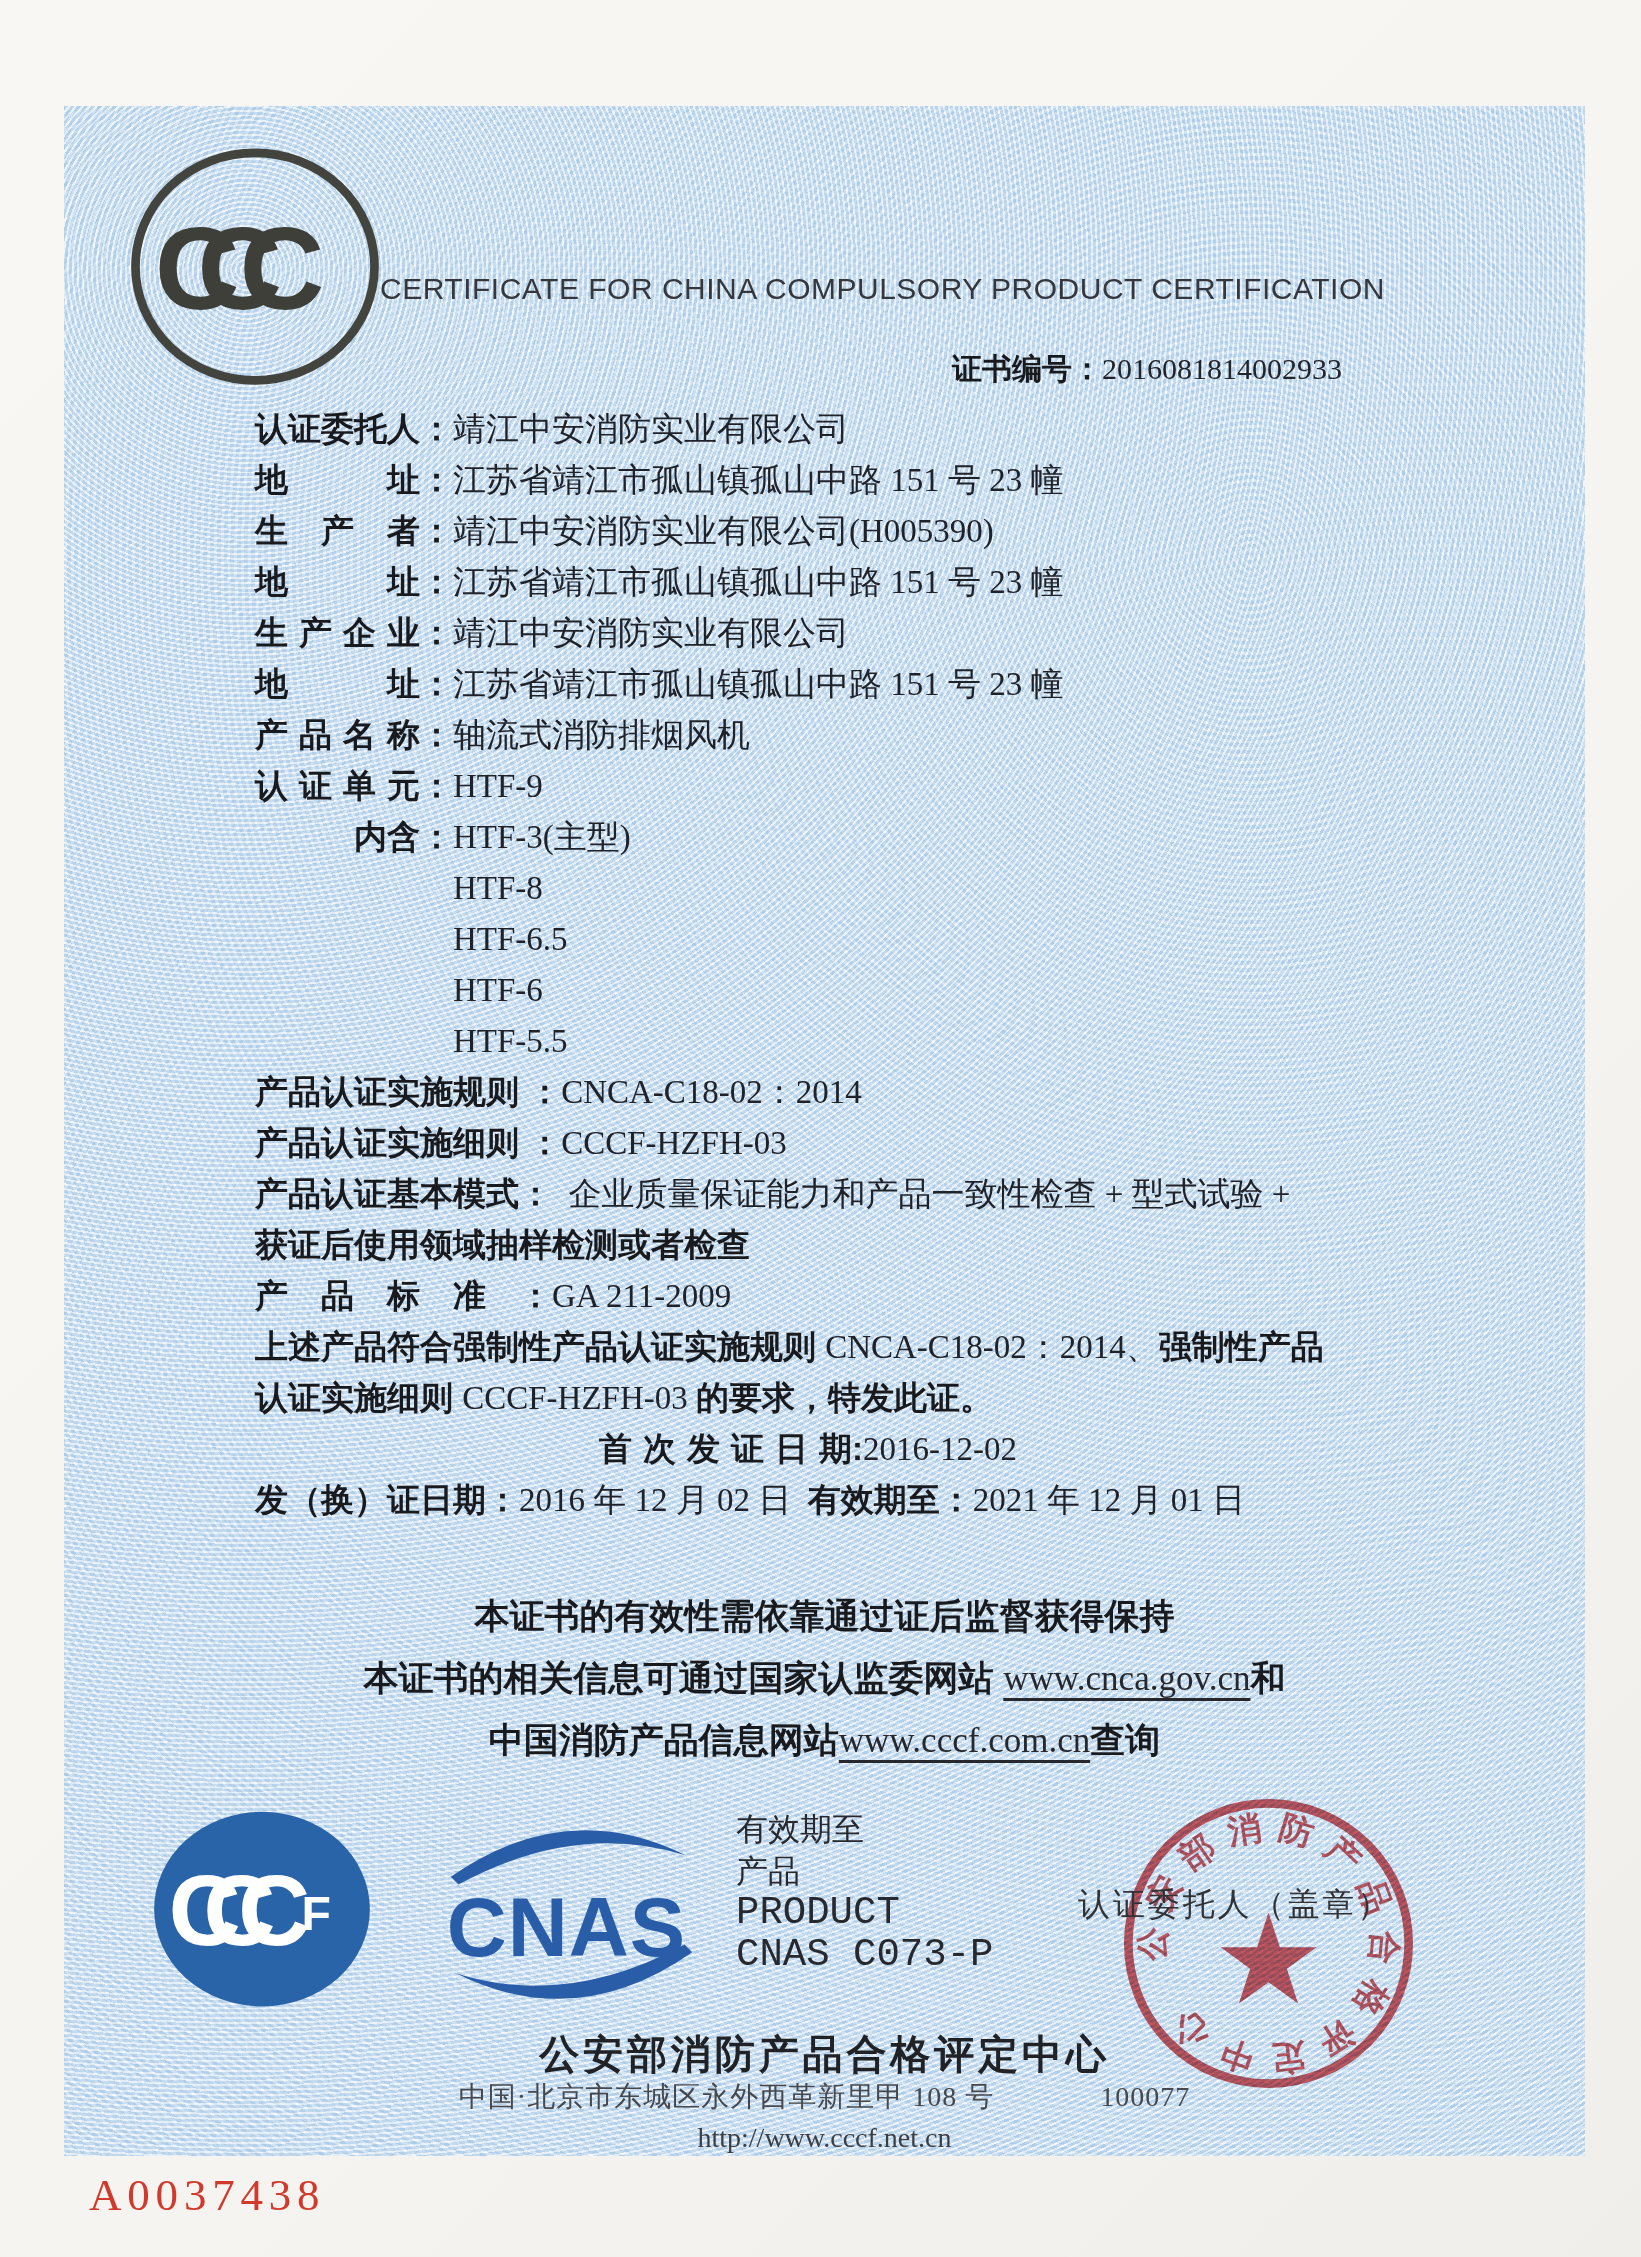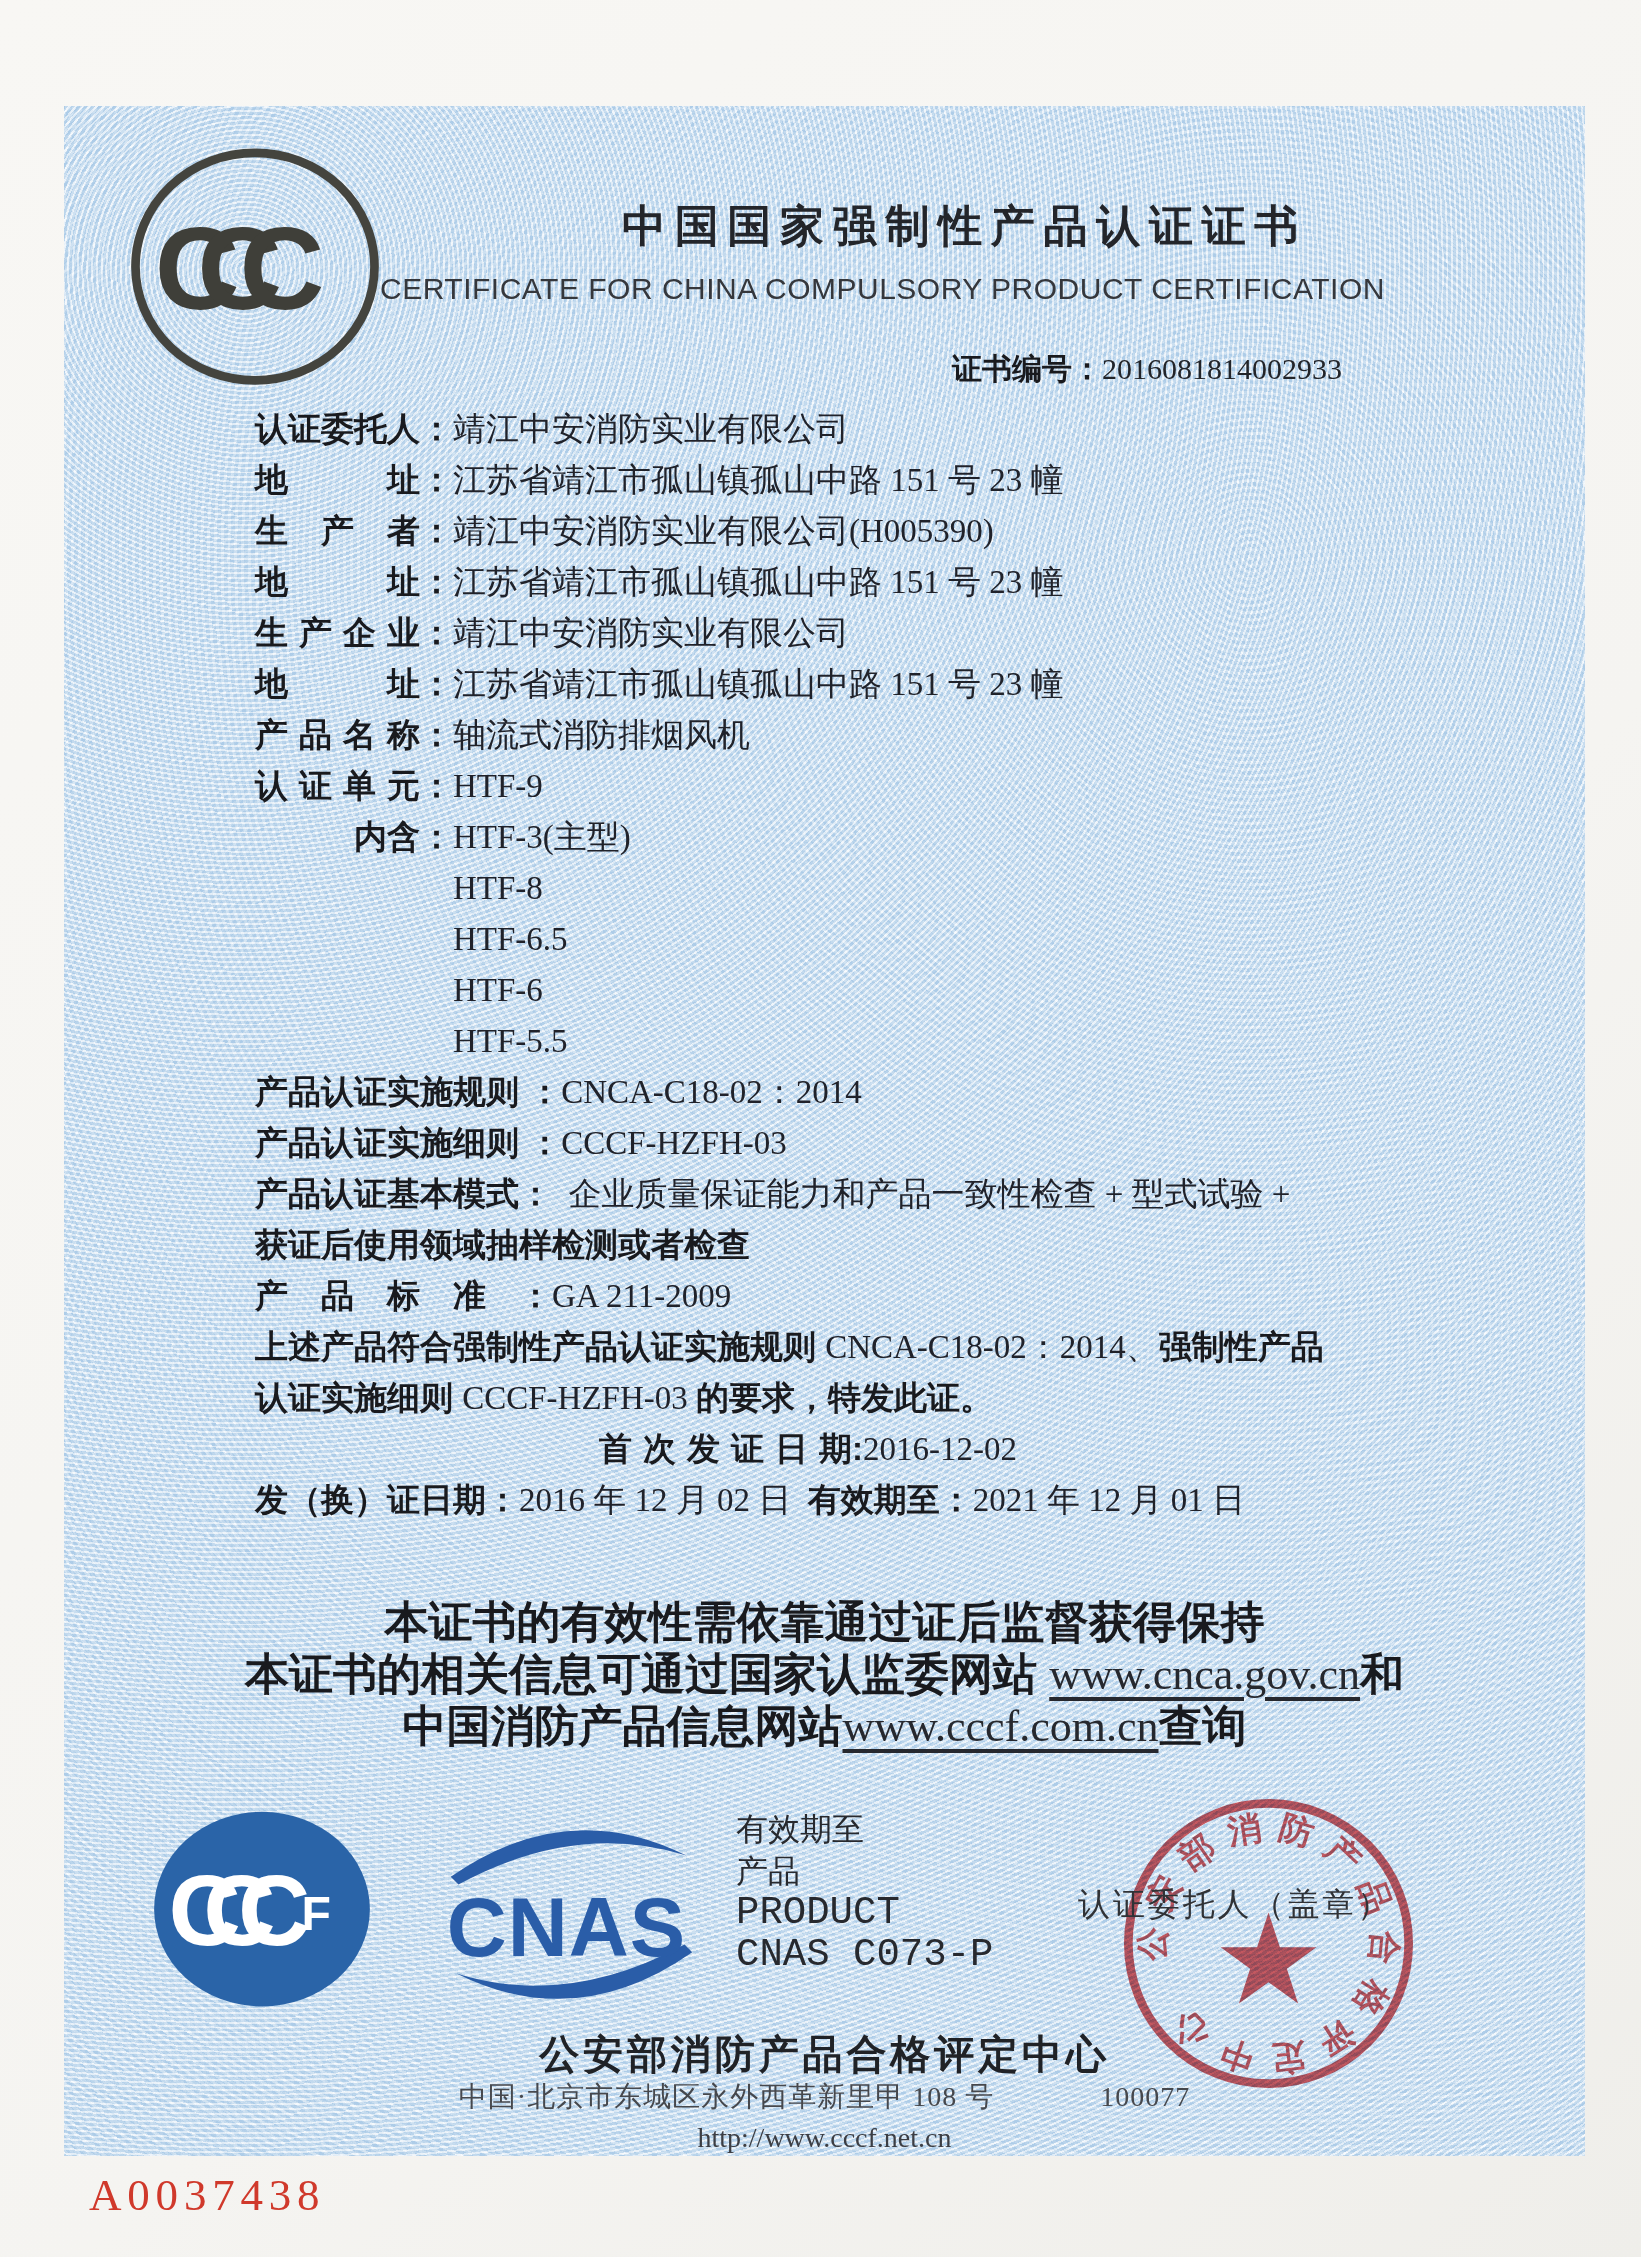--- a/index.html
+++ b/index.html
@@ -31,21 +31,21 @@
     position:absolute; left:888px; top:243px;
     font-family:"Liberation Serif",serif; font-size:30px; color:#222429;
   }
   .fields { position:absolute; left:191px; top:301px; }
   .line { height:51px; font-size:33px; white-space:nowrap; }
   .line.c { padding-left:344px; }
   .seg.b { font-weight:bold; color:#191a1e; font-family:"Liberation Sans",sans-serif; }
   .seg.v { color:#20222a; font-family:"Liberation Serif",serif;text-align:right; }
   .seg.u { color:#26282e; font-family:"Liberation Serif",serif; text-decoration:underline; text-underline-offset:7.7px; }
   .notices { position:absolute; left:0; right:0; top:1487px; text-align:center; }
-  .notices .line { height:52px; font-size:44px; }
+  .notices .line { height:62px; font-size:35px; }
   .logo-ccc   { position:absolute; left:58px;  top:37px; }
   .logo-cccf  { position:absolute; left:85px;  top:1701px; }
   .logo-cnas  { position:absolute; left:375px; top:1709px; }
   .accr {
     position:absolute; left:672px; top:1702px; font-size:32px; color:#27292e; line-height:42px;
   }
   .accr .lat { font-family:Liberation Mono, monospace; font-size:39px; }
   .accr .cjk { font-family:"Liberation Serif",serif; }
   .issuer {
     position:absolute; left:1014px; top:1777px; z-index:3;
@@ -75,21 +75,20 @@
 
 <div class="cert">
 
   <svg class="logo-ccc" width="266" height="253" viewBox="0 0 276 262">
     <ellipse cx="138" cy="128" rx="124" ry="118" fill="none" stroke="#44443e" stroke-width="9"></ellipse>
     <text x="34" y="172" font-family="Liberation Sans, sans-serif" font-size="122" font-weight="bold" fill="#3f3f39">C</text>
     <text x="78" y="172" font-family="Liberation Sans, sans-serif" font-size="122" font-weight="bold" fill="#3f3f39">C</text>
     <text x="122" y="172" font-family="Liberation Sans, sans-serif" font-size="122" font-weight="bold" fill="#3f3f39">C</text>
   </svg>
 
-  <div class="title">中国国家强制性产品认证证书</div>
   <div class="subtitle">CERTIFICATE FOR CHINA COMPULSORY PRODUCT CERTIFICATION</div>
 
   <div class="certno">
     <span class="seg b" style="font-family:'Liberation Serif',serif;font-weight:bold">证书编号：</span><span>2016081814002933</span>
   </div>
 
   <div class="fields">
       <div class="line "><span class="seg b">认证委托人：</span><span class="seg v">靖江中安消防实业有限公司</span></div>
       <div class="line "><span class="seg b">地　　　址：</span><span class="seg v">江苏省靖江市孤山镇孤山中路 151 号 23 幢</span></div>
       <div class="line "><span class="seg b">生　产　者：</span><span class="seg v">靖江中安消防实业有限公司(H005390)</span></div>

